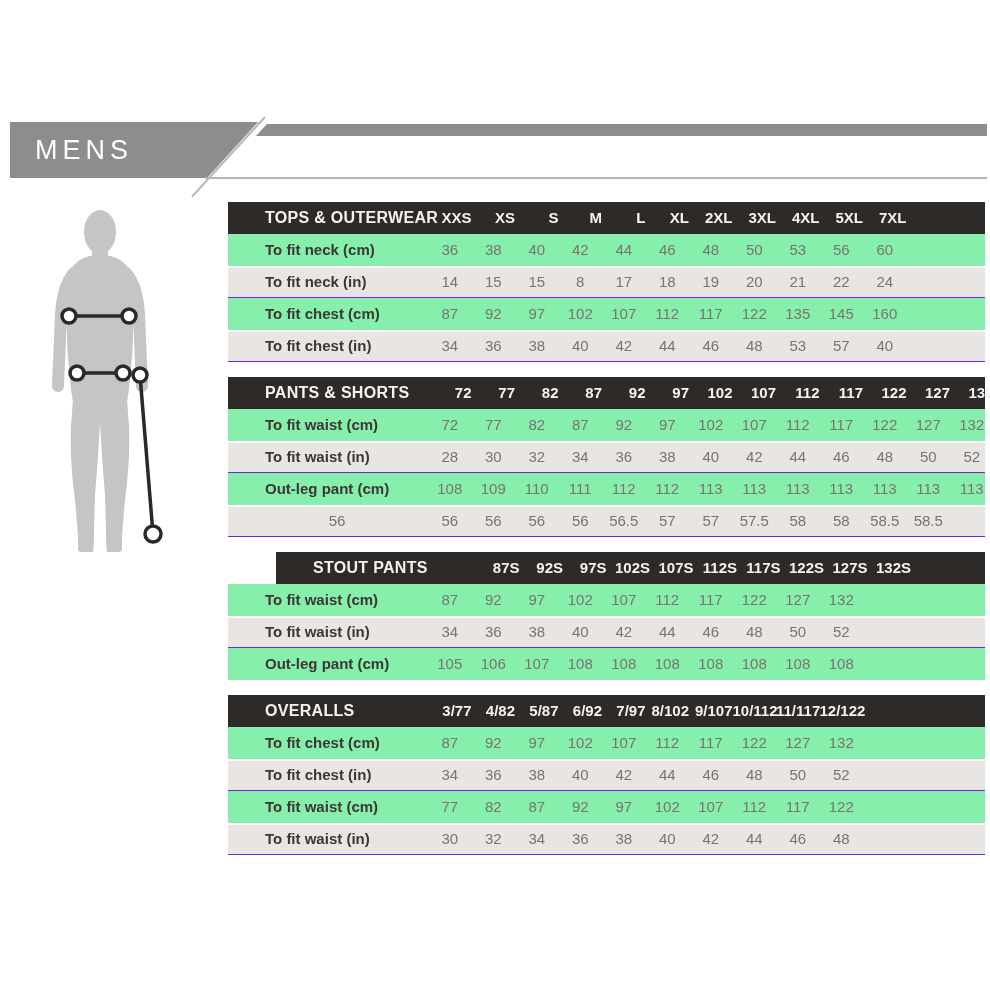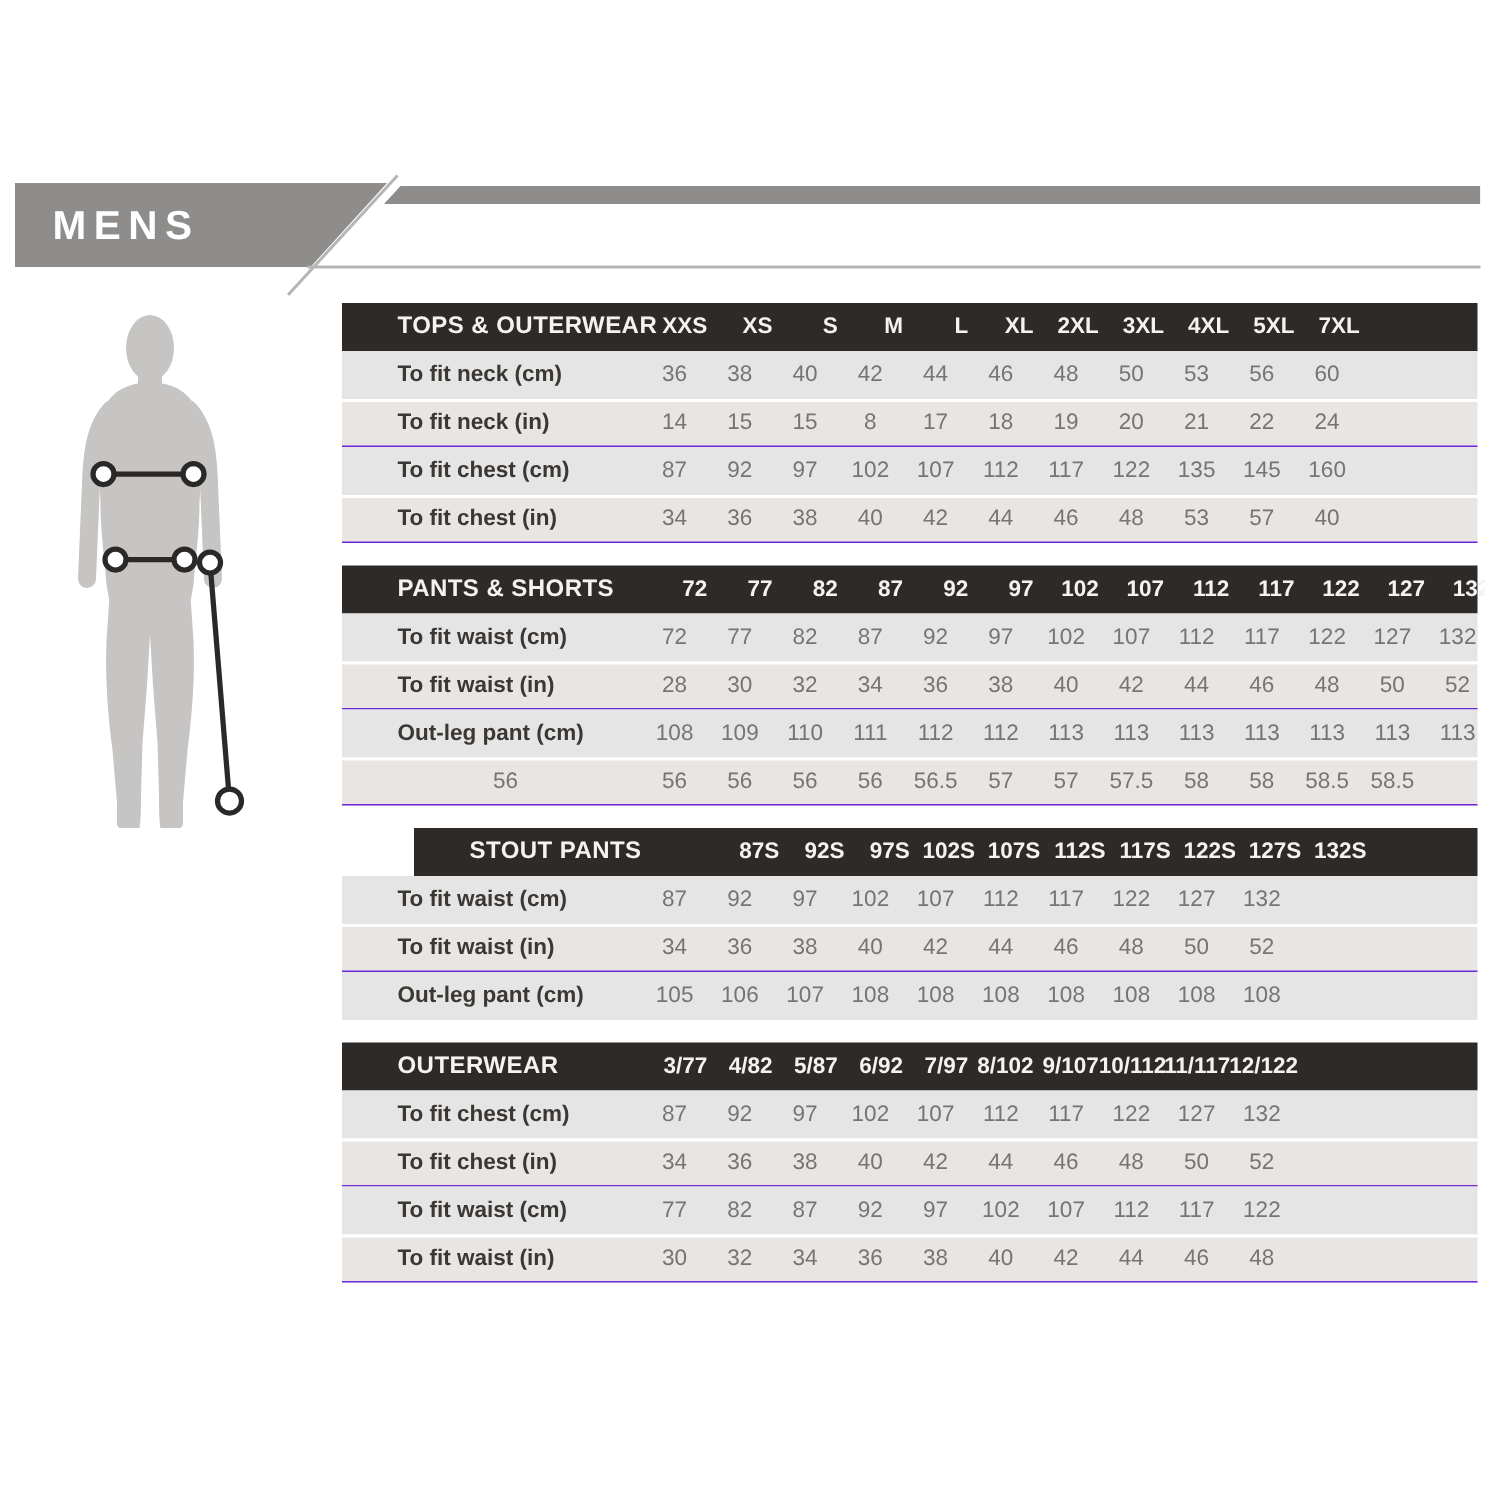--- a/index.html
+++ b/index.html
@@ -7,21 +7,21 @@
         font-family:"Liberation Sans",sans-serif;}
 
   
   .topbar{position:absolute;left:256px;top:124px;width:731px;height:12px;
           background:var(--banner-gray,#8e8d8b);
           clip-path:polygon(11px 0,100% 0,100% 100%,0 100%);}
   .banner{position:absolute;left:10px;top:122px;width:248px;height:56px;
           background:var(--banner-gray,#8e8d8b);
           clip-path:polygon(0 0,100% 0,calc(100% - 51px) 100%,0 100%);}
   .banner-text{position:absolute;left:25px;top:0;line-height:56px;
-          color:#fff;font-size:27px;font-weight:bold;letter-spacing:5px;}
+          color:#fff;font-size:27px;font-weight:normal;letter-spacing:5px;}
   .diag-line{position:absolute;left:265px;top:116px;width:108px;height:2px;
           background:var(--line-gray,#b7b5b3);
           transform-origin:0 50%;transform:rotate(132.5deg);}
   .h-line{position:absolute;left:205px;top:177px;width:782px;height:2px;
           background:var(--line-gray,#b7b5b3);}
 
   
   .figure{position:absolute;left:40px;top:205px;width:180px;height:360px;}
   .sil{fill:var(--silhouette,#c7c5c3);}
   .arm{stroke:var(--silhouette,#c7c5c3);stroke-width:12;fill:none;stroke-linecap:round;}
@@ -29,21 +29,21 @@
   .m-dot{fill:#fff;stroke:var(--marker,#2b2928);stroke-width:3.5;}
 
   
   .tables{position:absolute;left:228px;top:202px;width:757px;}
   .size-table{margin-bottom:15px;}
   .t-row{display:grid;height:32px;box-sizing:border-box;padding-left:18px;}
   .t-head{background:var(--band,#2d2a28);color:var(--band-text,#f4f3f1);}
   .t-title{line-height:32px;padding-left:19px;font-size:16px;font-weight:bold;
            letter-spacing:0.3px;white-space:nowrap;}
   .t-col{line-height:32px;text-align:right;font-size:15px;font-weight:bold;}
-  .t-data{background:#e5e5e5;}
+  .t-data{background:#86efac;}
   .t-data.shaded{background:var(--row-shade,#e8e5e2);
            border-top:2px solid #fff;border-bottom:1px solid #6d28d9;}
   .t-label{line-height:32px;padding-left:19px;font-weight:bold;font-size:15px;
            color:var(--label-text,#3b3733);white-space:nowrap;}
   .shaded .t-label{line-height:28px;}
   .t-val{line-height:32px;text-align:center;font-size:15px;
            color:var(--value-text,#787471);}
   .shaded .t-val{line-height:28px;}
 </style>
 </head>
@@ -292,21 +292,21 @@
           <div class="t-val">108</div>
           <div class="t-val">108</div>
           <div class="t-val">108</div>
           <div class="t-val">108</div>
           <div class="t-val">108</div>
           <div class="t-val">108</div>
         </div>
       </div>
       <div class="size-table">
         <div class="t-row t-head" style="grid-template-columns: 182px repeat(10, 43.5px);">
-          <div class="t-title">OUTERWEAR</div>
+          <div class="t-title">OVERALLS</div>
           <div class="t-col">3/77</div>
           <div class="t-col">4/82</div>
           <div class="t-col">5/87</div>
           <div class="t-col">6/92</div>
           <div class="t-col">7/97</div>
           <div class="t-col">8/102</div>
           <div class="t-col">9/107</div>
           <div class="t-col">10/112</div>
           <div class="t-col">11/117</div>
           <div class="t-col">12/122</div>

